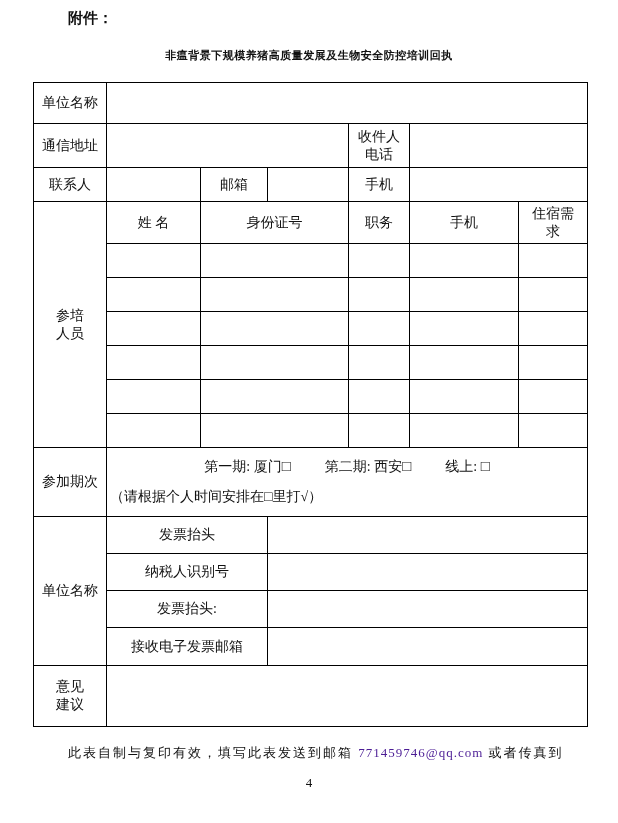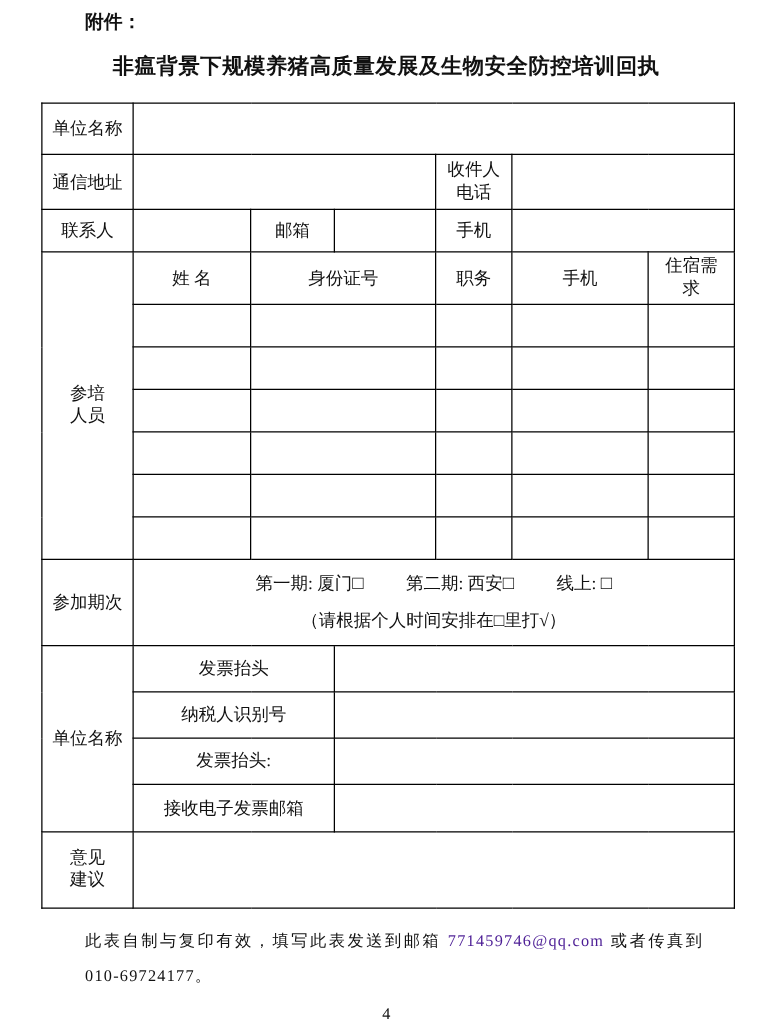--- a/index.html
+++ b/index.html
@@ -18,25 +18,24 @@
   .attachment {
     padding-top: 8px;
     margin-left: 68px;
     font-size: 15px;
     font-weight: bold;
     line-height: 20px;
   }
   .title {
     margin: 16px 20px 0 20px;
     text-align: center;
-    font-size: 17px;
+    font-size: 11px;
     font-weight: bold;
     letter-spacing: 0.5px;
     line-height: 22px;
-    font-family: Liberation Mono, monospace;
   }
   table.form-table {
     border-collapse: collapse;
     table-layout: fixed;
     width: 554px;
     margin: 16px 0 0 33px;
     padding-left: 12px;
   }
   .form-table td {
     border: 1px solid #000000;
@@ -61,21 +60,21 @@
   .session-line1 {
     display: flex;
     justify-content: center;
     align-items: center;
     gap: 34px;
     white-space: pre;
     font-size: 14px;
   }
   .session-line2 {
     margin-top: 12px;
-    text-align: center;
+    text-align: left;
     font-size: 14px;
     white-space: pre;
   }
   .box { font-size: 15px; }
   .footer-line1 {
     margin: 17px 34px 0 68px;
     font-size: 13px;
     letter-spacing: 2px;
     line-height: 17px;
     white-space: pre-wrap;
@@ -222,17 +221,16 @@
     <tr class="rf">
       <td class="pre">意见
 建议</td>
       <td colspan="6"></td>
     </tr>
   </tbody>
     </table>
 
   <p class="footer-line1"><span>此表自制与复印有效，填写此表发送到邮箱 </span><span class="email">771459746@qq.com</span><span> 或者传真到</span></p>
 
-  <p class="footer-line2">010-69724177。</p>
 
   <div class="page-number">4</div>
 
 </div>
 
 </body></html>

